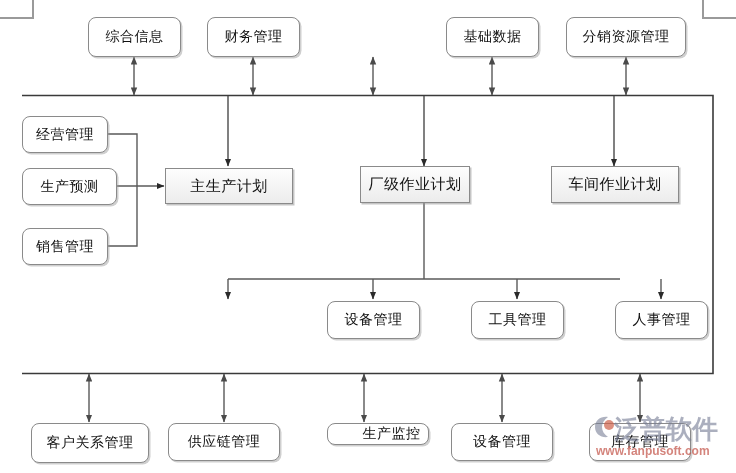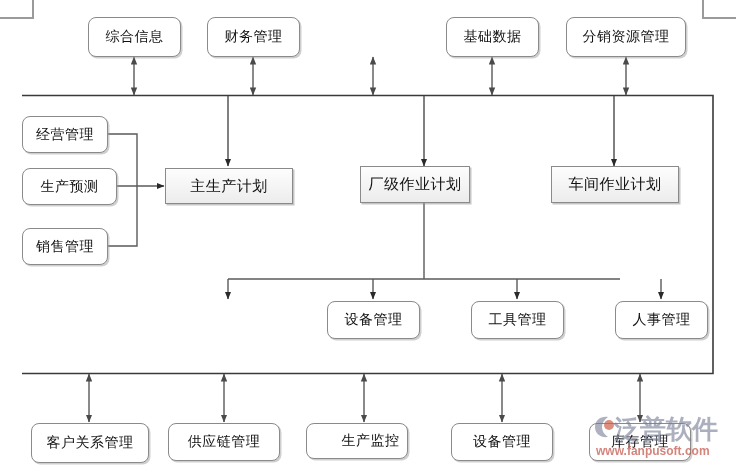--- a/index.html
+++ b/index.html
@@ -198,21 +198,21 @@
   <div class="node plain" style="left:615px; top:301px; width:93px; height:38px;">
     <span class="label">人事管理</span>
   </div>
 
   <div class="node plain" style="left:31px;  top:423px; width:118px; height:40px;">
     <span class="label">客户关系管理</span>
   </div>
   <div class="node plain" style="left:168px; top:423px; width:112px; height:38px;">
     <span class="label">供应链管理</span>
   </div>
-  <div class="node plain" style="left:306px; top:423px; width:102px; height:36px;padding-left:27px;">
+  <div class="node plain" style="left:327px; top:423px; width:102px; height:22px;padding-left:27px;">
     <span class="label">生产监控</span>
   </div>
   <div class="node plain" style="left:451px; top:423px; width:102px; height:38px;">
     <span class="label">设备管理</span>
   </div>
   <div class="node plain" style="left:589px; top:423px; width:102px; height:38px;">
     <span class="label">库存管理</span>
   </div>
 
   <div id="watermark">

